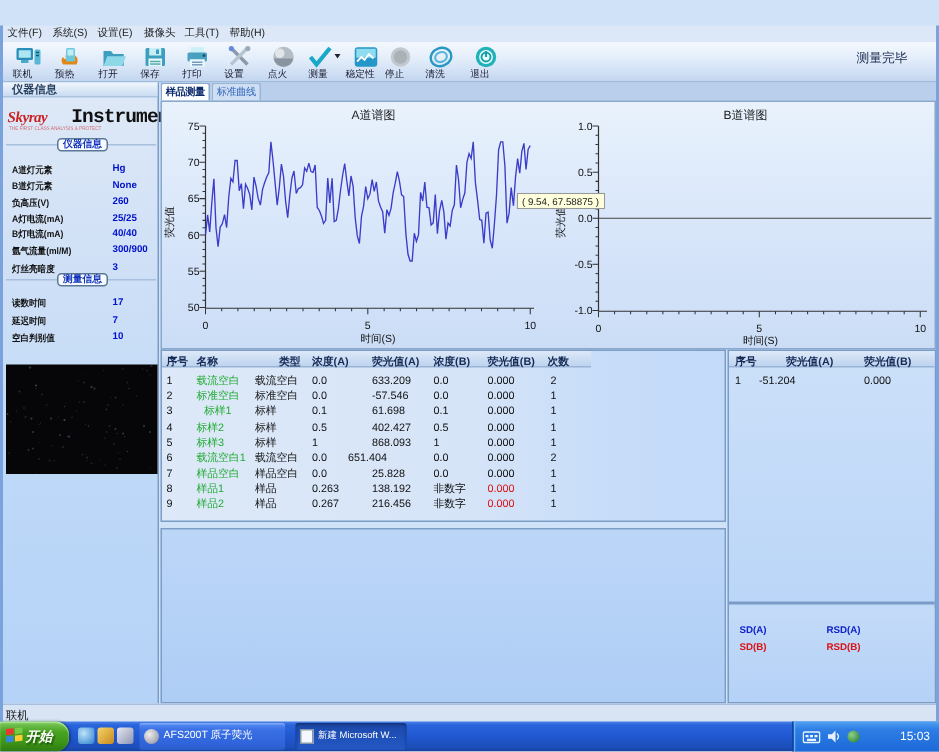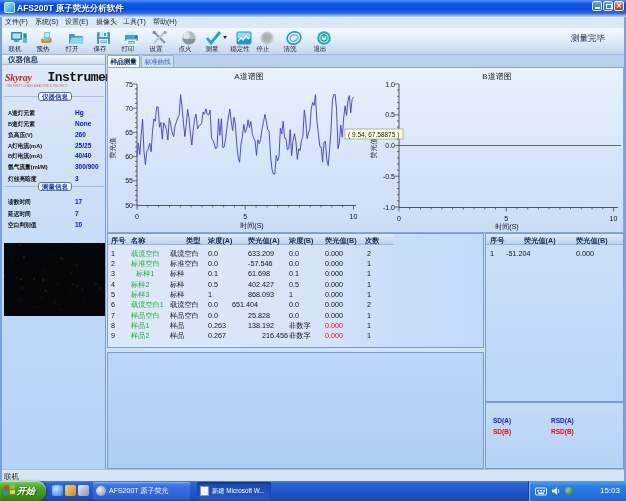--- a/index.html
+++ b/index.html
@@ -77,31 +77,20 @@
 #tray { position:absolute; right:0; top:0; width:98px; height:36px;
   background:linear-gradient(180deg,#4FA0F0 0%,#2E7EE5 15%,#1E6BDA 50%,#1A5FC8 100%);
   border-left:1px solid #1345a0; box-shadow:inset 1px 0 1px #7fc0f8; }
 #tray .time { position:absolute; right:6px; top:5px; color:#fff; font-size:8px; }
 </style>
 </head>
 <body>
 <div id="desk">
     <div style="position:absolute;left:0;top:17px;width:2px;height:464px;background:#7aa2dc;z-index:5"></div>
     <div style="position:absolute;right:0;top:17px;width:2px;height:464px;background:#7aa2dc;z-index:5"></div>
-  <div id="title">
-    <div class="ticon"></div>
-    <div class="ttxt">AFS200T 原子荧光分析软件</div>
-    <div class="wbtn" id="bmin">
-        <span style="position:absolute;left:2px;top:5px;width:5px;height:2px;background:#fff"></span>
-      </div>
-    <div class="wbtn" id="bmax">
-        <span style="position:absolute;left:2px;top:2px;width:6px;height:5px;border:1px solid #fff"></span>
-      </div>
-    <div class="wbtn" id="bcls">✕</div>
-  </div>
   <div id="menu">
     <span style="left:5px">文件(F)</span>
       <span style="left:35px">系统(S)</span>
       <span style="left:65px">设置(E)</span>
       <span style="left:96px">摄像头</span>
       <span style="left:123px">工具(T)</span>
       <span style="left:153px">帮助(H)</span>
   </div>
   <div id="tbar">
       <div class="tb" style="left:2px">
@@ -593,21 +582,21 @@
         <span class="tc" style="left:140px">138.192</span>
         <span class="tc" style="left:181px">非数字</span>
         <span class="tc red" style="left:217px">0.000</span>
         <span class="tc" style="left:259px">1</span>
       </div>
       <div class="mrow" style="top:95.3px">
         <span class="tc" style="left:3px">9</span>
         <span class="tc nm" style="left:23px">样品2</span>
         <span class="tc" style="left:62px">样品</span>
         <span class="tc" style="left:100px">0.267</span>
-        <span class="tc" style="left:154px">216.456</span>
+        <span class="tc" style="left:140px">216.456</span>
         <span class="tc" style="left:181px">非数字</span>
         <span class="tc red" style="left:217px">0.000</span>
         <span class="tc" style="left:259px">1</span>
       </div>
     </div>
   <div id="epanel"></div>
   <div id="rpanel">
     <div id="rtable">
         <div id="rthead">
           <span class="tc" style="left:4px">序号</span>

